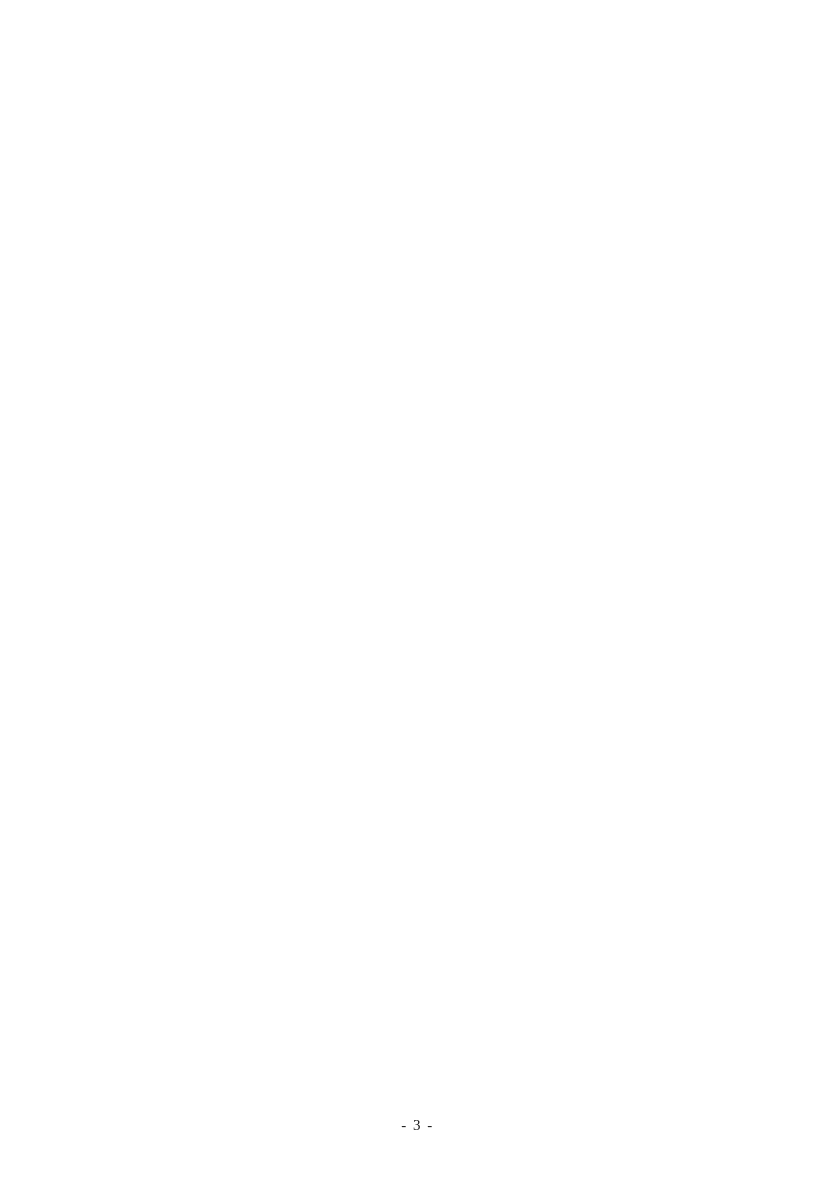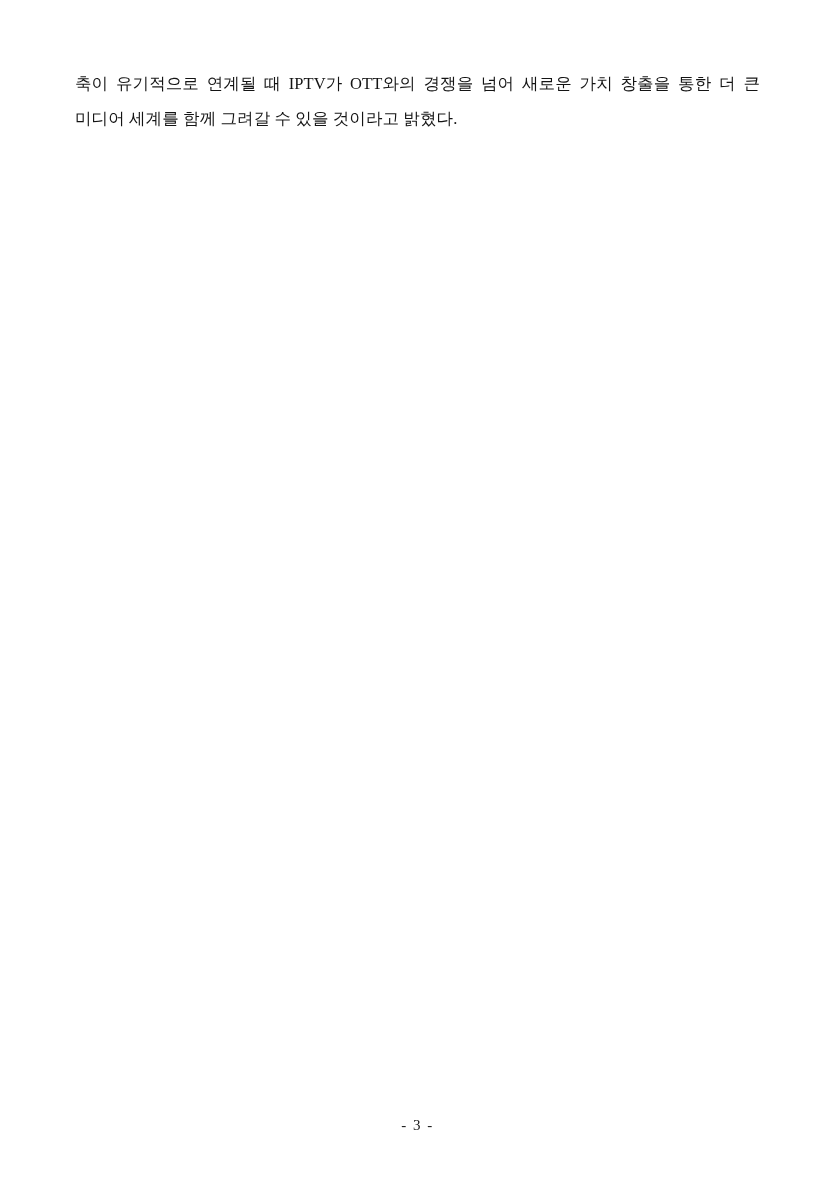--- a/index.html
+++ b/index.html
@@ -46,16 +46,15 @@
     font-size: 15px;
     color: #1a1a1a;
     letter-spacing: 1.5px;
   }
 </style>
 </head>
 <body>
 
 <div class="page">
   <div class="content">
-    <p class="para">축이 유기적으로 연계될 때 IPTV가 OTT와의 경쟁을 넘어 새로운 가치 창출을 통한 더 큰 미디어 세계를 함께 그려갈 수 있을 것이라고 밝혔다.</p>
   </div>
   <div class="footer">- 3 -</div>
 </div>
 
 </body></html>

